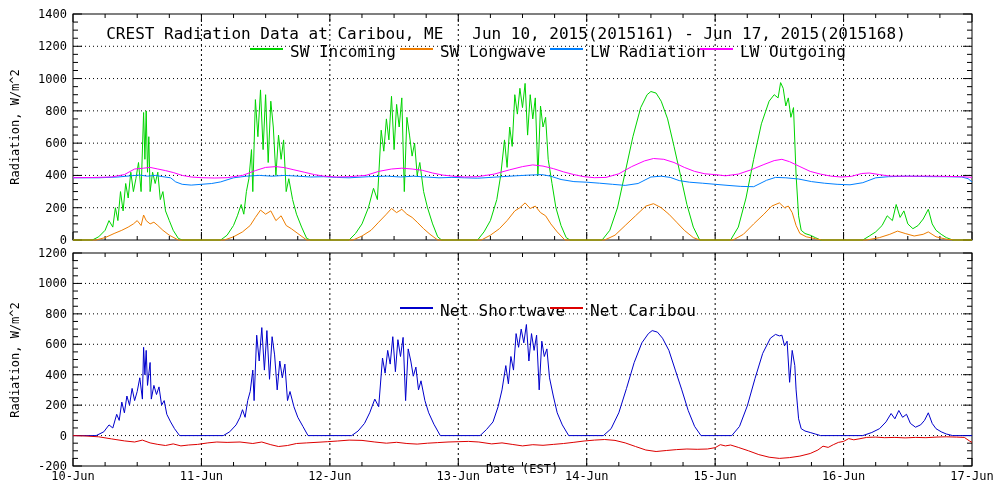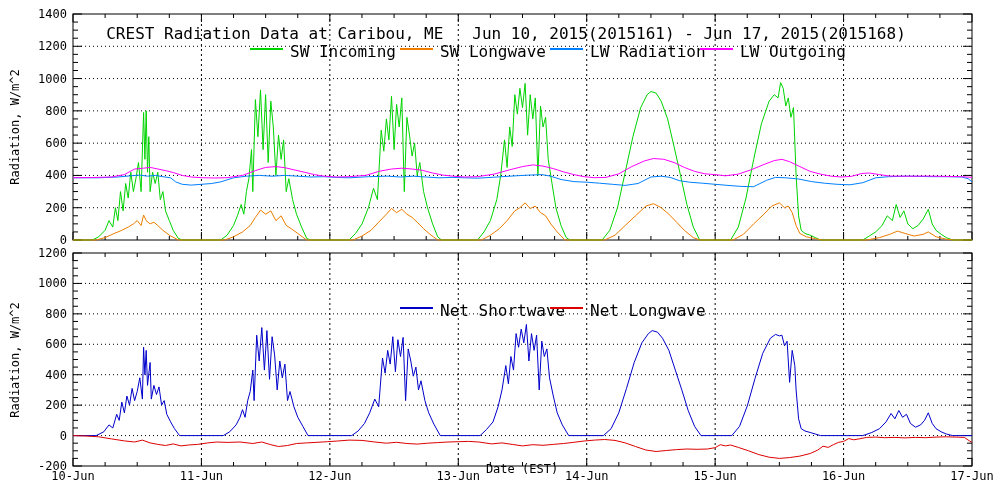--- a/index.html
+++ b/index.html
@@ -340,16 +340,16 @@
     </span>
   </div>
 
   <div id="legend-bottom" class="legend">
     <span class="legend-item" style="left:400px;">
       <span class="legend-swatch" style="background: rgb(0, 0, 204);"></span>
       <span class="legend-label">Net Shortwave</span>
     </span>
     <span class="legend-item" style="left:550px;">
       <span class="legend-swatch" style="background: rgb(221, 0, 0);"></span>
-      <span class="legend-label">Net Longwave</span>
+      <span class="legend-label">Net Caribou</span>
     </span>
   </div>
 </div>
 
 </body></html>

